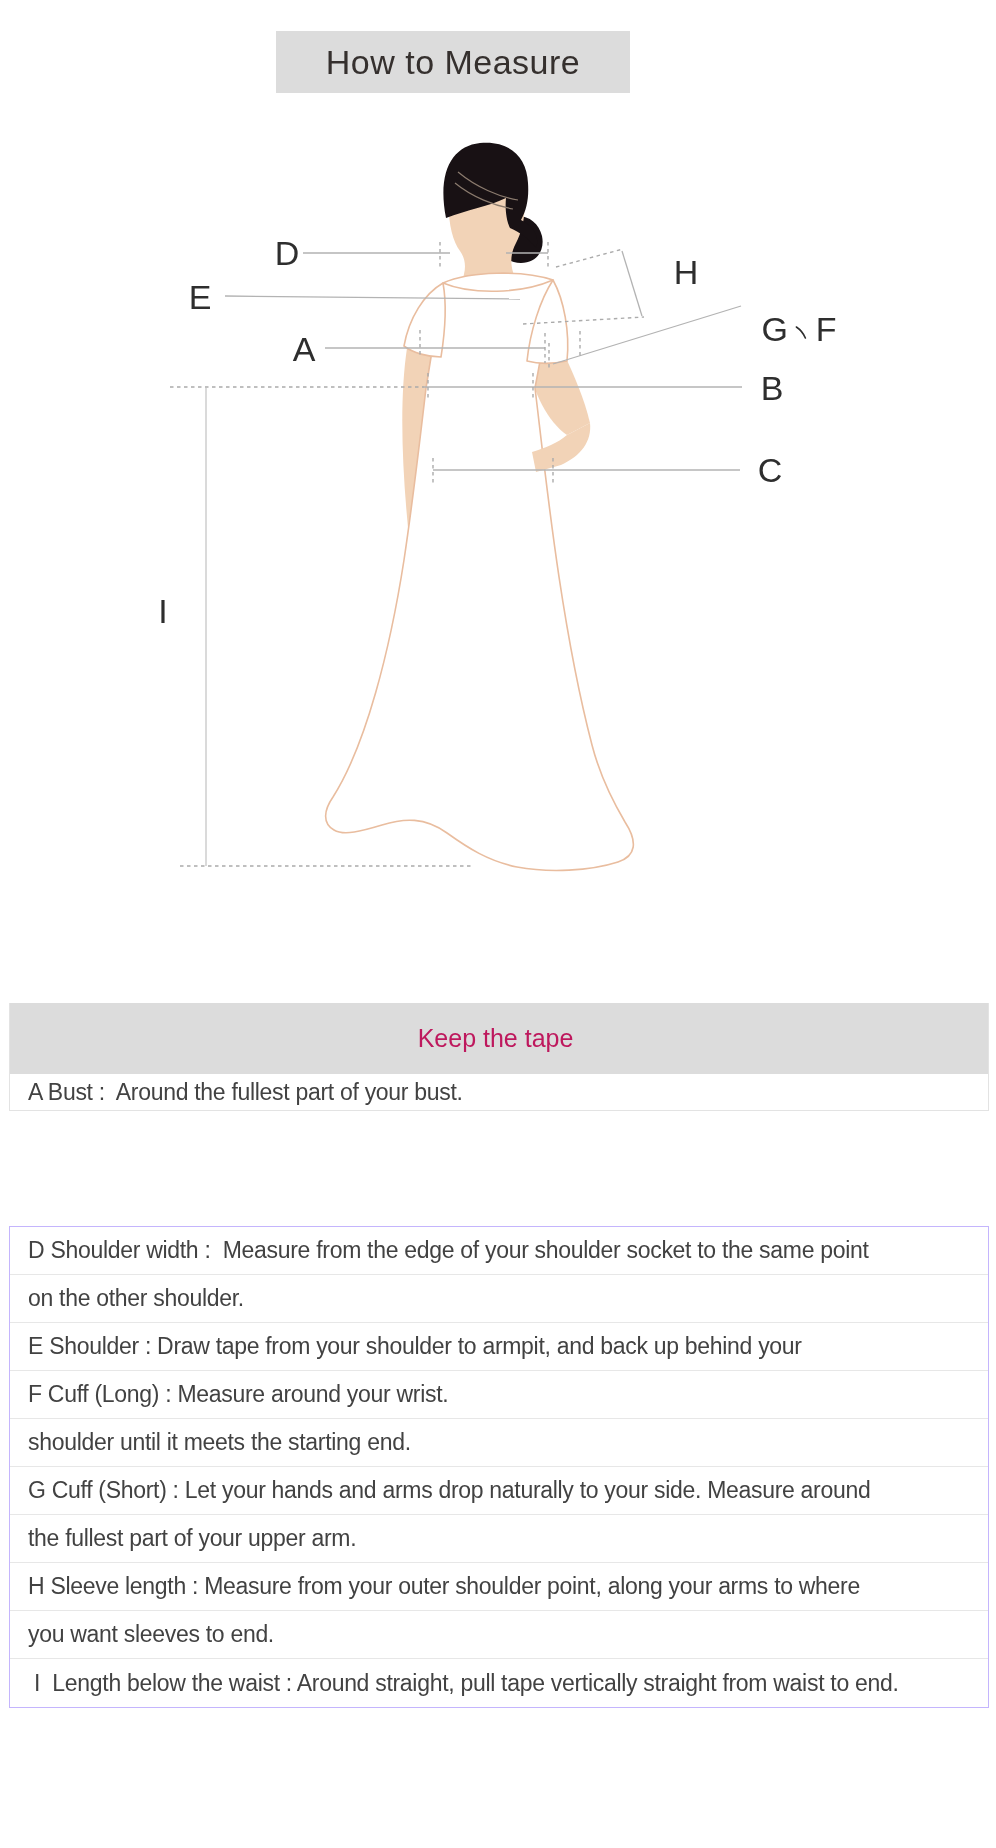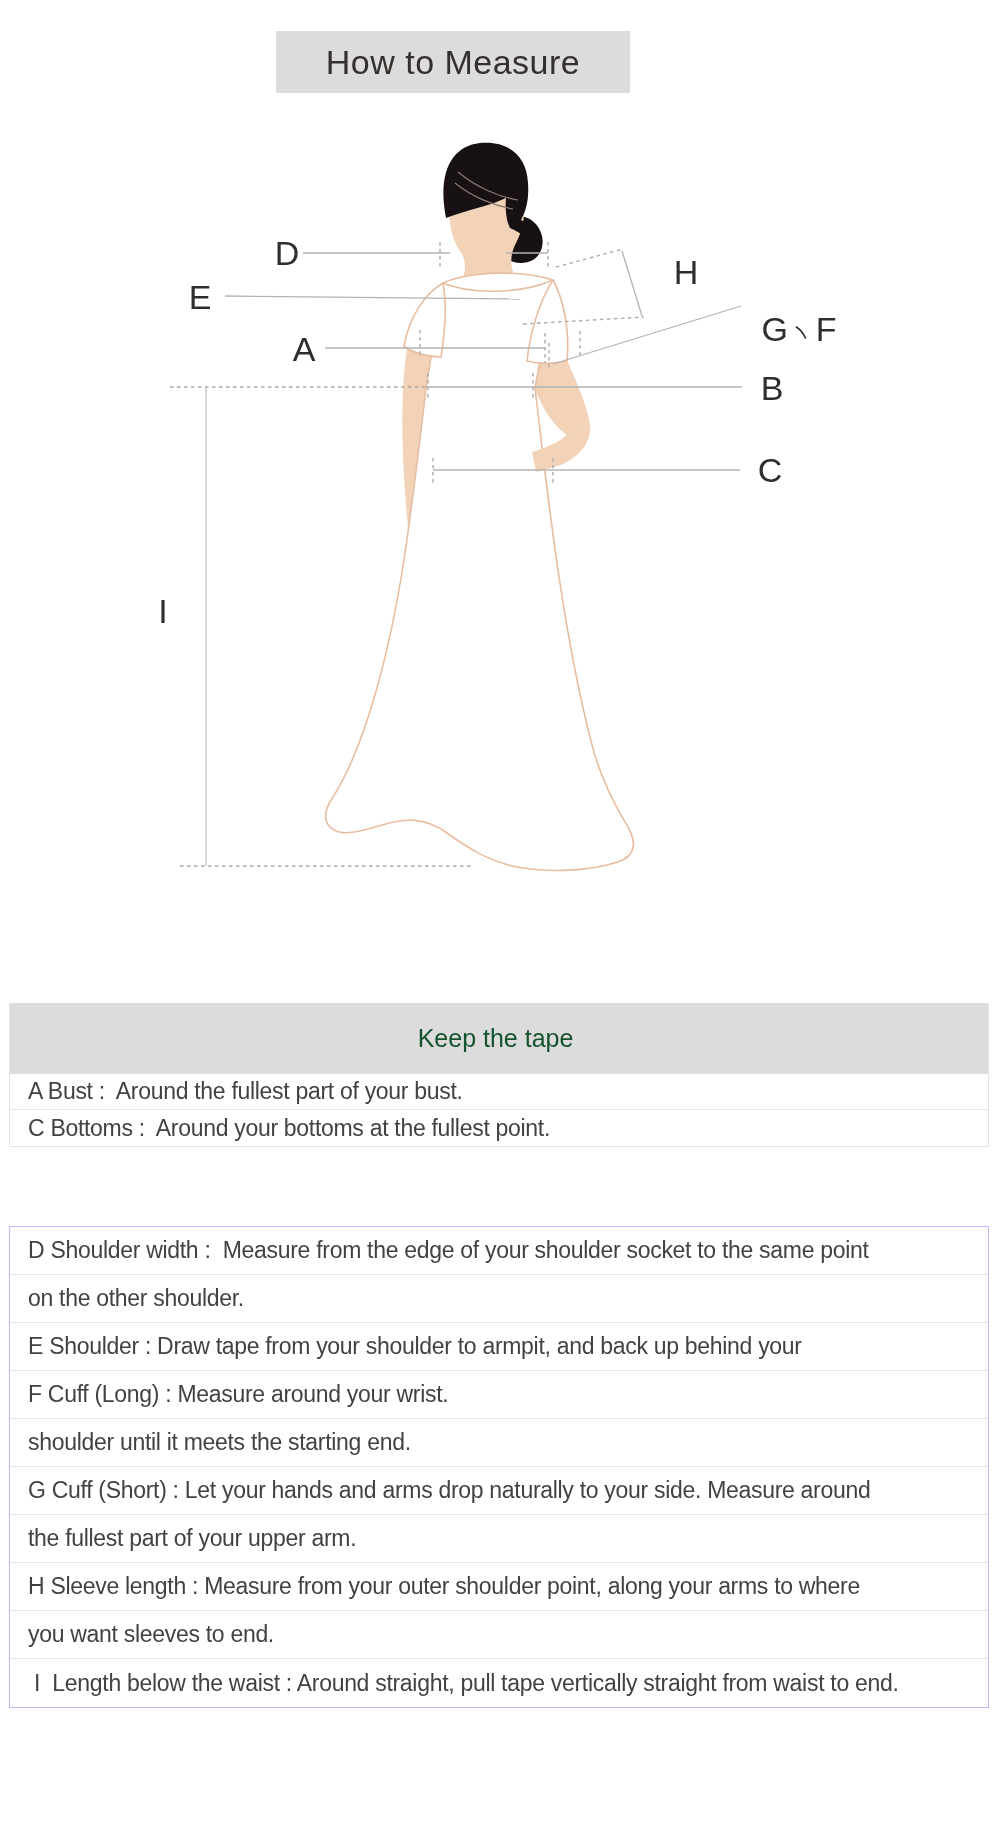--- a/index.html
+++ b/index.html
@@ -24,21 +24,21 @@
   #lbl-c{left:770px;top:470px;}
   #lbl-i{left:163px;top:611px;}
   .gf-sep{display:inline-block;width:16px;height:18px;margin:0 6px;}
 
   
   .sheet{position:absolute;left:9px;width:978px;background:#fff;}
   #sheet-top{top:1003px;border:1px solid #e3e3e3;border-top:none;}
   #sheet-bottom{top:1226px;border:1px solid #c4b5fd;}
   .sheet-header{height:71px;background:#dcdcdc;display:flex;align-items:center;justify-content:center;
                 font-size:25px;}
-  .sheet-header .soft{color:#14532d;white-space:pre;text-align:right;}
+  .sheet-header .soft{color:#be185d;white-space:pre;text-align:right;}
   .sheet-header .strong{color:#3d3d3d;white-space:pre;}
   .row{height:36px;border-bottom:1px solid #e7e7e7;display:flex;align-items:center;
        padding-left:18px;box-sizing:border-box;}
   .row:last-child{border-bottom:none;}
   #sheet-bottom .row{height:48px;}
   .row-text{font-size:23px;letter-spacing:-0.3px;color:#424242;white-space:pre;overflow:hidden;}
 </style>
 </head>
 <body>
 
@@ -129,23 +129,20 @@
 <div class="lbl" id="lbl-c">C</div>
 <div class="lbl" id="lbl-i">I</div>
 
 <div class="sheet" id="sheet-top">
   <div class="sheet-header">
     <span class="soft">Keep the tape </span>
   </div>
   <div class="row">
       <span class="row-text">A Bust :  Around the fullest part of your bust.</span>
     </div>
-  <div class="row">
-      <span class="row-text">C Bottoms :  Around your bottoms at the fullest point.</span>
-    </div>
 </div>
 
 <div class="sheet" id="sheet-bottom">
   <div class="row">
       <span class="row-text">D Shoulder width :  Measure from the edge of your shoulder socket to the same point</span>
     </div>
   <div class="row">
       <span class="row-text">on the other shoulder.</span>
     </div>
   <div class="row">

